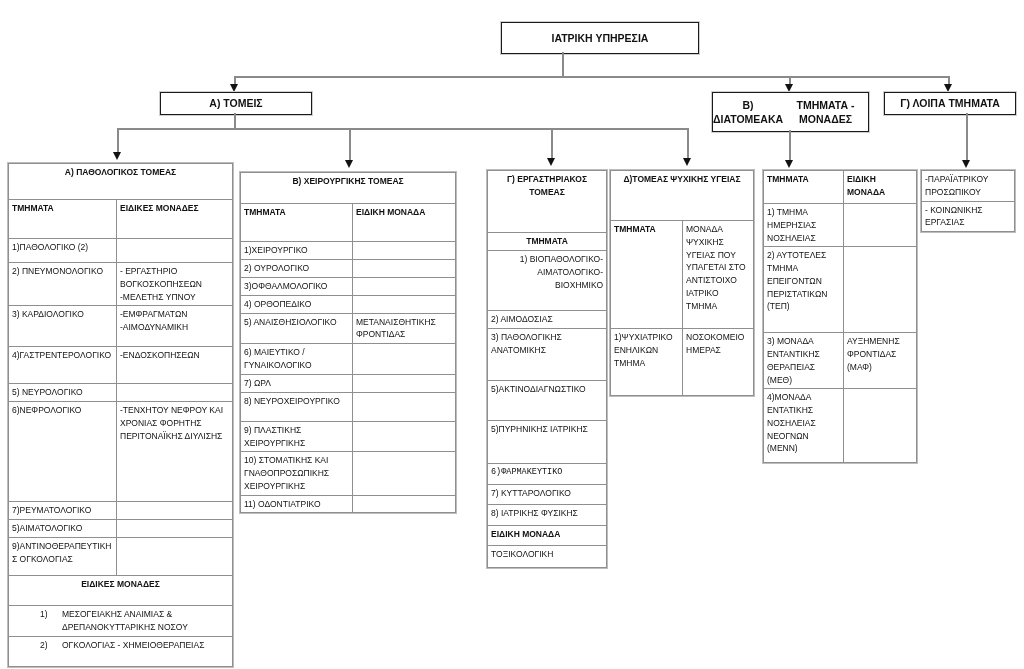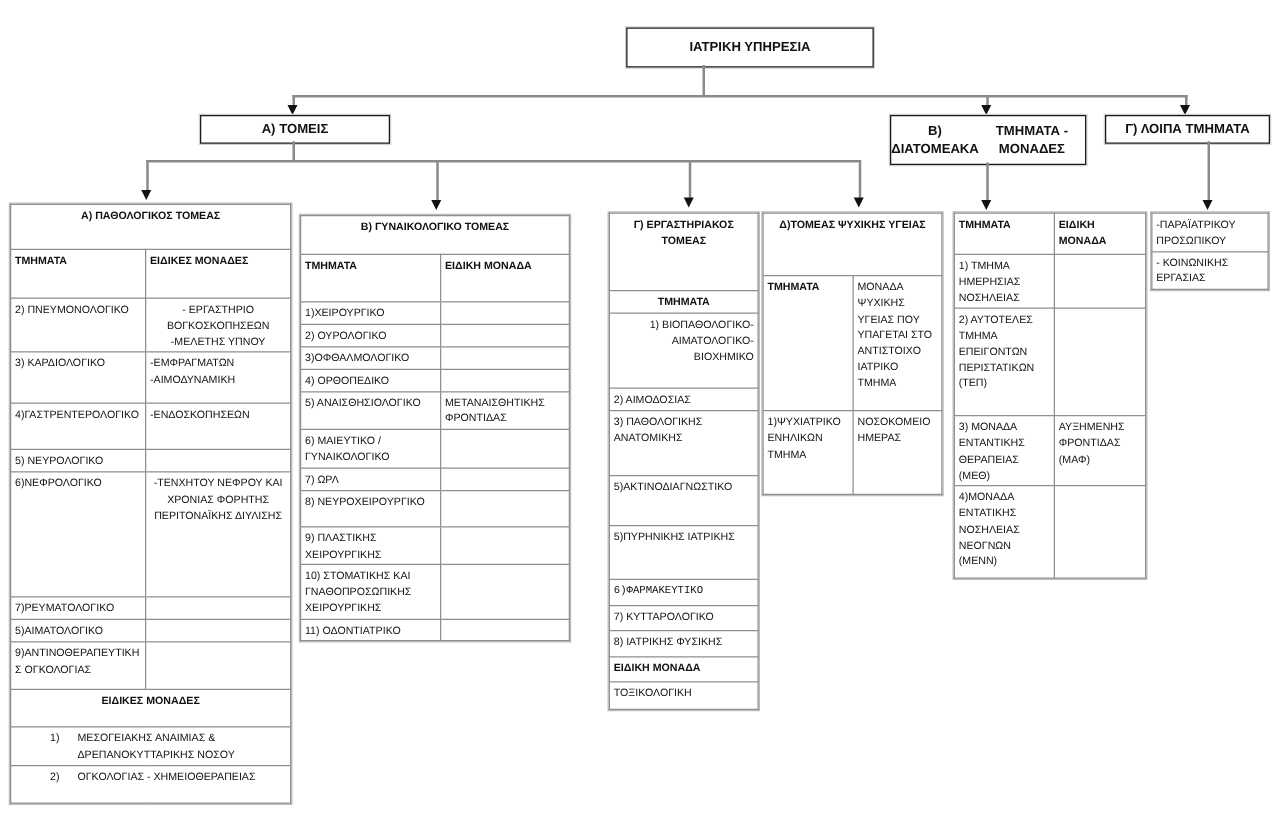--- a/index.html
+++ b/index.html
@@ -22,21 +22,21 @@
   table.tbl td{border:1px solid #8f8f8f;padding:2px 3px;vertical-align:top;
                font-size:8.5px;line-height:1.5;overflow-wrap:anywhere;}
   td.ttl{text-align:center;font-weight:bold;font-size:10.5px;vertical-align:middle;line-height:1.45;}
   td.hdr{font-weight:bold;font-size:10px;vertical-align:top;}
   td.hdrc{font-weight:bold;font-size:10px;text-align:center;vertical-align:middle;}
   td.plain{font-size:8.5px;}
   .sub{display:block;}
   .lst{display:flex;gap:6px;align-items:flex-start;padding-left:28px;}
   .lst .num{width:16px;flex:none;}
   .lst .txt{flex:1;}
-  .pad6{padding-top:8px;text-align:center;}
+  .pad6{padding-top:8px;}
 </style>
 </head>
 <body>
 
 <div id="canvas">
 
   <div class="node" style="left:465px;top:22px;width:196px;height:30px;margin-left:36px;">
     <span>ΙΑΤΡΙΚΗ ΥΠΗΡΕΣΙΑ</span>
   </div>
 
@@ -93,20 +93,26 @@
       </colgroup>
     <tbody>
       <tr style="height:36px;">
         <td class="ttl" colspan="2">Α) ΠΑΘΟΛΟΓΙΚΟΣ ΤΟΜΕΑΣ</td>
       </tr>
       <tr style="height:39px;">
         <td class="hdr">ΤΜΗΜΑΤΑ</td>
         <td class="hdr">ΕΙΔΙΚΕΣ ΜΟΝΑΔΕΣ</td>
       </tr>
 
+      <tr style="height:24px;">
+        <td>1)ΠΑΘΟΛΟΓΙΚΟ  (2)</td>
+        <td>
+          <span class="sub"></span>
+        </td>
+      </tr>
       <tr style="height:38px;">
         <td>2) ΠΝΕΥΜΟΝΟΛΟΓΙΚΟ</td>
         <td class="pad6">
           <span class="sub">- ΕΡΓΑΣΤΗΡΙΟ ΒΟΓΚΟΣΚΟΠΗΣΕΩΝ</span>
           <span class="sub"> -ΜΕΛΕΤΗΣ ΥΠΝΟΥ</span>
         </td>
       </tr>
       <tr style="height:41px;">
         <td>3) ΚΑΡΔΙΟΛΟΓΙΚΟ</td>
         <td>
@@ -173,21 +179,21 @@
     </tbody>
   </table>
 
   <table class="tbl" style="left:240px;top:172px;width:215px;">
     <colgroup>
         <col style="width:112px">
         <col style="width:103px">
       </colgroup>
     <tbody>
       <tr style="height:31px;">
-        <td class="ttl" colspan="2">Β) ΓΥΝΑΙΚΟΛΟΓΙΚΟ ΤΟΜΕΑΣ</td>
+        <td class="ttl" colspan="2">Β) ΧΕΙΡΟΥΡΓΙΚΗΣ ΤΟΜΕΑΣ</td>
       </tr>
       <tr style="height:38px;">
         <td class="hdr">ΤΜΗΜΑΤΑ</td>
         <td class="hdr">ΕΙΔΙΚΗ ΜΟΝΑΔΑ</td>
       </tr>
       <tr style="height:17px;">
         <td>1)ΧΕΙΡΟΥΡΓΙΚΟ</td>
         <td></td>
       </tr>
       <tr style="height:18px;">

